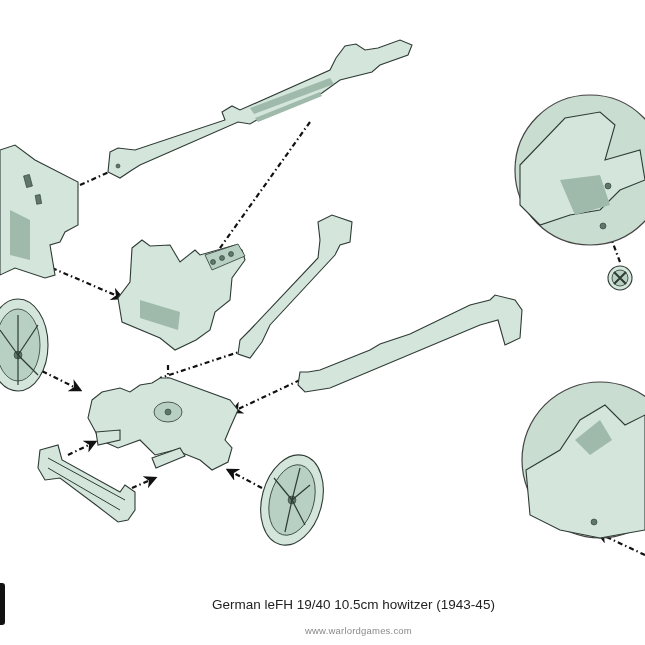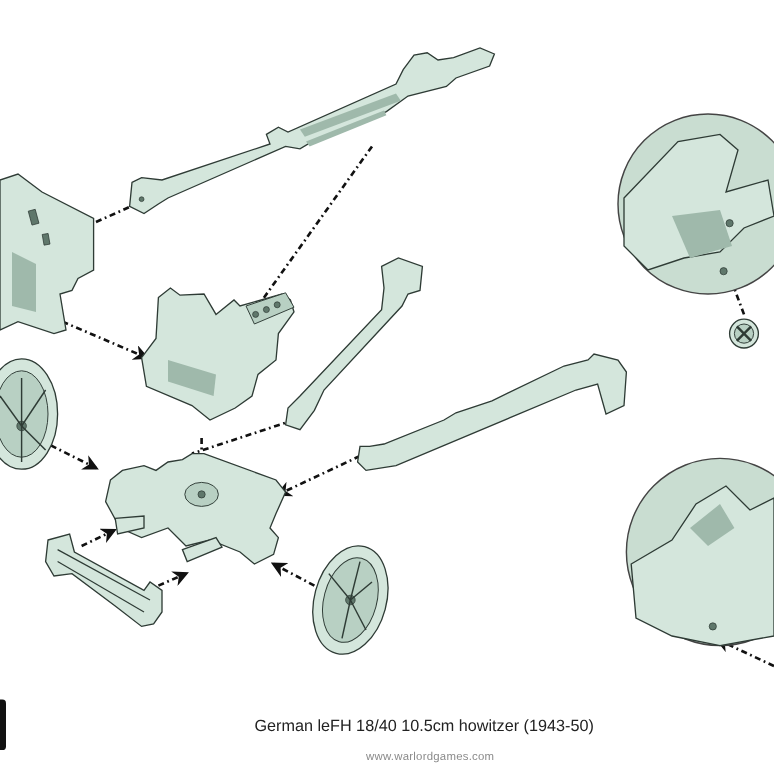--- a/index.html
+++ b/index.html
@@ -128,14 +128,14 @@
   <g>
     <circle class="zoom-circle" cx="600" cy="460" r="78"></circle>
     <path class="part" d="M526,470 L560,450 L580,420 L605,405 L625,425 L645,415 L645,530 L600,538 L560,530 L530,515 z"></path>
     <path class="shade" d="M575,440 L600,420 L612,440 L590,455 z"></path>
     <circle class="hole" cx="594" cy="522" r="3"></circle>
   </g>
 </svg>
 
 <div class="edge-bar"></div>
 
-<div class="caption title">German leFH 18/40 10.5cm howitzer (1943-50)</div>
+<div class="caption title">German leFH 19/40 10.5cm howitzer (1943-45)</div>
 <div class="caption url">www.warlordgames.com</div>
 
 </body></html>

